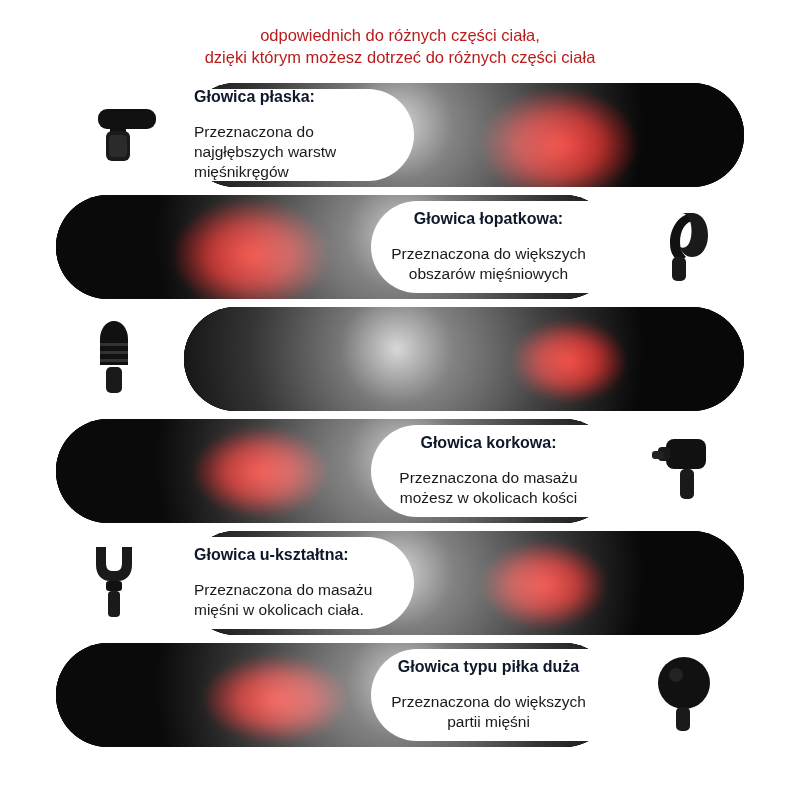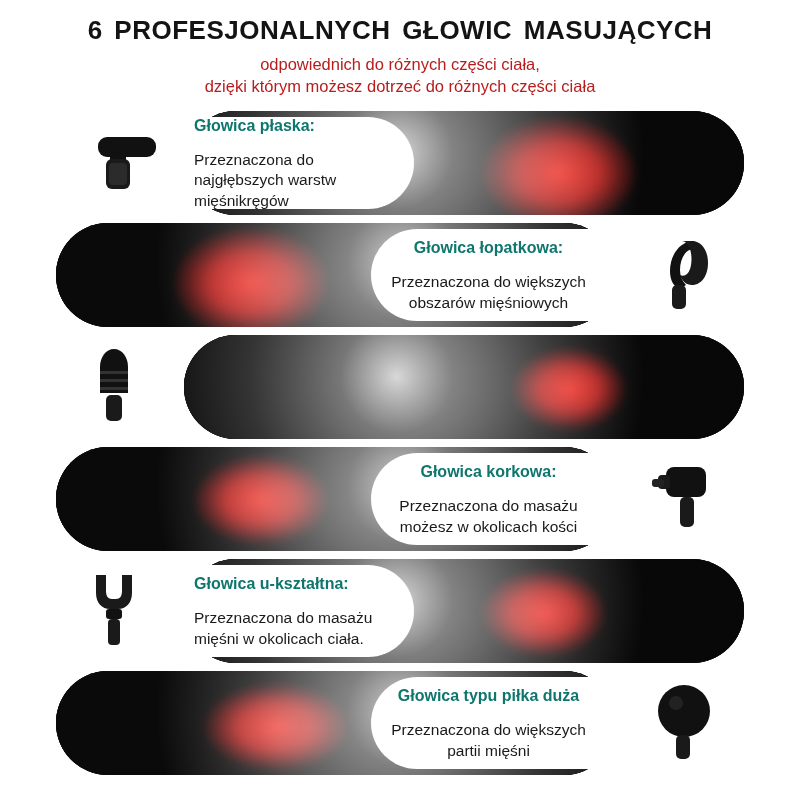--- a/index.html
+++ b/index.html
@@ -102,21 +102,21 @@
     display: flex;
     align-items: center;
     box-sizing: border-box;
   }
   .card.left  { left: 28px;  width: 330px; padding-left: 110px; }
   .card.right { right: 28px; width: 345px; padding-right: 110px; justify-content: center; }
 
   .card .text { line-height: 1.3; }
   .card.right .text { width: 100%; text-align: center; }
   .head-name {
-    color: #0f766e;
+    color: #0f172a;
     font-weight: bold;
     font-size: 16px;
     white-space: nowrap;
   }
   .head-desc {
     color: #1a1a1a;
     font-size: 15.5px;
     margin-top: 14px;
   }
   .head-desc div { white-space: nowrap; }
@@ -131,21 +131,20 @@
   .att.left  { left: 20px; }
   .att.right { right: 18px; }
   .att svg { display: block; width: 100%; height: 100%; }
 </style>
 </head>
 <body>
 
 <div class="page">
 
   <div class="header">
-    <div class="title">6 PROFESJONALNYCH  GŁOWIC  MASUJĄCYCH</div>
     <div class="subtitle">
       <div>odpowiednich do różnych części ciała,</div>
       <div>dzięki którym możesz dotrzeć do różnych części ciała</div>
     </div>
   </div>
 
   <div class="rows">
 
     <div class="row">
       <div class="band right">

